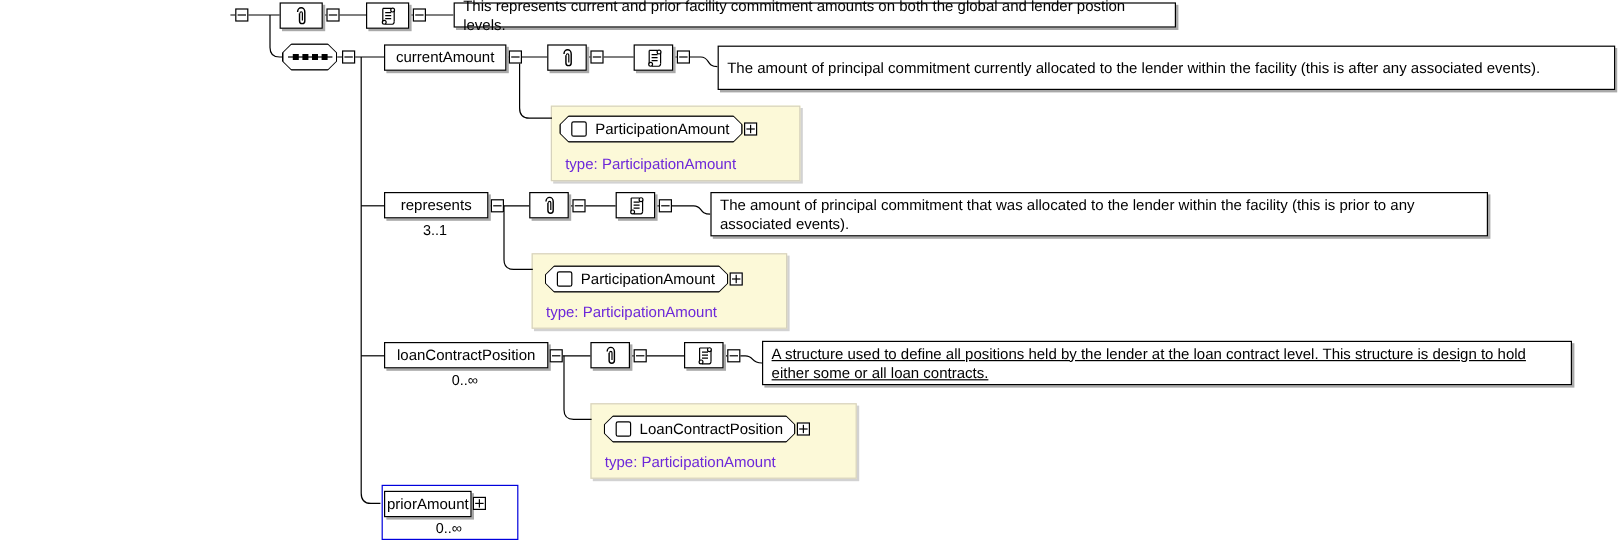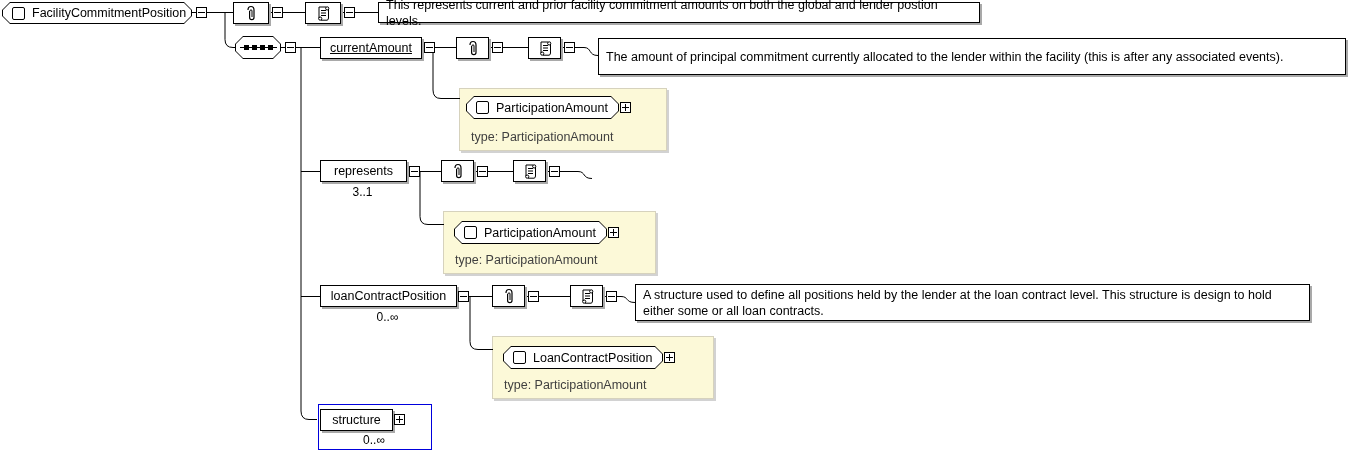--- a/index.html
+++ b/index.html
@@ -6,21 +6,21 @@
   #canvas{
     position:relative;width:1348px;height:452px;background:#fff;overflow:hidden;
     font-family:"Liberation Sans","DejaVu Sans",sans-serif;font-size:12.5px;color:#000;
   }
   svg.lines{position:absolute;left:0;top:0;z-index:1;}
   .typebox{
     position:absolute;z-index:0;background:#fcf9d8;border:1px solid #d6d2bd;
     box-shadow:2px 2px 0 #d2d2d2;
   }
   .typelabel{
-    position:absolute;left:11px;bottom:6px;color:#404040;font-size:12.5px;white-space:nowrap;
+    position:absolute;left:11px;bottom:6px;color:#6d28d9;font-size:12.5px;white-space:nowrap;
   }
   .box{
     position:absolute;z-index:2;background:#fff;border:1px solid #000;
     box-shadow:2px 2px 0 #a9a9a9;display:flex;align-items:center;justify-content:center;
     white-space:nowrap;
   }
   .iconbox{
     position:absolute;z-index:2;background:#fff;border:1px solid #000;
     box-shadow:2px 2px 0 #a9a9a9;display:flex;align-items:center;justify-content:center;
   }
@@ -69,26 +69,20 @@
       <path d="M301 296.5 H320"></path>
       <path d="M420 47.5 H584 C592 47.5 588 55.5 598 55.5"></path>
       <path d="M433 47.5 V90 Q433 98.5 441 98.5 H460"></path>
       <path d="M405 171.5 H578 C586 171.5 582 178.5 592 178.5"></path>
       <path d="M420 171.5 V216.5 Q420 224.5 428 224.5 H444"></path>
       <path d="M455 296.5 H621 C629 296.5 625 302.5 635 302.5"></path>
       <path d="M470 296.5 V341.5 Q470 349.5 478 349.5 H493"></path>
     </g>
   </svg>
 
-  <div class="pill" style="left:2px;top:2px;width:190px;height:22px;">
-    <div class="pill-inner">
-      <span class="cb"></span>
-      <span class="pill-label">FacilityCommitmentPosition</span>
-    </div>
-  </div>
   <span class="exp" style="left:196px;top:7px;">
       <span class="h"></span>
     </span>
 
   <div class="iconbox" style="left:233px;top:2px;width:34px;height:20px;">
     <svg width="14" height="18" viewBox="0 0 14 18">
       <path d="M4 6 a3 3.5 0 0 1 6 0 v7.5 a2.2 2.2 0 0 1 -4.4 0 V7" fill="none" stroke="#000" stroke-width="1.2"></path>
       <path d="M6 7 a1 1.2 0 0 1 2 0 v6" fill="none" stroke="#000" stroke-width="1"></path>
     </svg>
   </div>
@@ -125,21 +119,21 @@
           <i></i>
           <i></i>
           <i></i>
         </span>
     </div>
   </div>
   <span class="exp" style="left:285px;top:42px;">
       <span class="h"></span>
     </span>
 
-  <div class="box" style="left:320px;top:37px;width:100px;height:20px;text-decoration:underline;">
+  <div class="box" style="left:320px;top:37px;width:100px;height:20px;">
     <span>currentAmount</span>
   </div>
   <span class="exp" style="left:424px;top:42px;">
       <span class="h"></span>
     </span>
 
   <div class="iconbox" style="left:456px;top:37px;width:31px;height:20px;">
     <svg width="14" height="18" viewBox="0 0 14 18">
       <path d="M4 6 a3 3.5 0 0 1 6 0 v7.5 a2.2 2.2 0 0 1 -4.4 0 V7" fill="none" stroke="#000" stroke-width="1.2"></path>
       <path d="M6 7 a1 1.2 0 0 1 2 0 v6" fill="none" stroke="#000" stroke-width="1"></path>
@@ -214,20 +208,21 @@
         <path d="M7 6.5 H12"></path>
           <path d="M7 9 H12"></path>
           <path d="M7 11.5 H12"></path>
       </g>
     </svg>
   </div>
   <span class="exp" style="left:549px;top:166px;">
       <span class="h"></span>
     </span>
 
+  <div class="ann" style="left:592px;top:160px;width:648px;height:37px;">The amount of principal commitment that was allocated to the lender within the facility (this is prior to any associated events).</div>
 
   <div class="typebox" style="left:443px;top:211px;width:211px;height:61px;">
     <span class="typelabel">type: ParticipationAmount</span>
   </div>
   <div class="pill" style="left:454px;top:221px;width:153px;height:23px;">
     <div class="pill-inner">
       <span class="cb"></span>
       <span class="pill-label">ParticipationAmount</span>
     </div>
   </div>
@@ -266,39 +261,39 @@
         <path d="M7 6.5 H12"></path>
           <path d="M7 9 H12"></path>
           <path d="M7 11.5 H12"></path>
       </g>
     </svg>
   </div>
   <span class="exp" style="left:606px;top:291px;">
       <span class="h"></span>
     </span>
 
-  <div class="ann" style="left:635px;top:284px;width:675px;height:37px;">A structure used to define all positions held by the lender at the loan contract level. This structure is design to hold either some or all loan contracts.</div>
+  <div class="ann" style="left:635px;top:284px;width:675px;height:37px;text-decoration:underline;">A structure used to define all positions held by the lender at the loan contract level. This structure is design to hold either some or all loan contracts.</div>
 
   <div class="typebox" style="left:492px;top:336px;width:220px;height:61px;">
     <span class="typelabel">type: ParticipationAmount</span>
   </div>
   <div class="pill" style="left:503px;top:346px;width:160px;height:23px;">
     <div class="pill-inner">
       <span class="cb"></span>
       <span class="pill-label">LoanContractPosition</span>
     </div>
   </div>
   <span class="exp plus" style="left:664px;top:352px;">
       <span class="h"></span>
       <span class="v"></span>
     </span>
 
   <div class="sel" style="left:318px;top:404px;width:112px;height:44px;"></div>
   <div class="box" style="left:320px;top:409px;width:71px;height:20px;">
-    <span>structure</span>
+    <span>priorAmount</span>
   </div>
   <span class="exp plus" style="left:394px;top:414px;">
       <span class="h"></span>
       <span class="v"></span>
     </span>
   <div class="card" style="left:318px;top:433px;width:112px;">0..∞</div>
 
 </div>
 
 </body></html>

